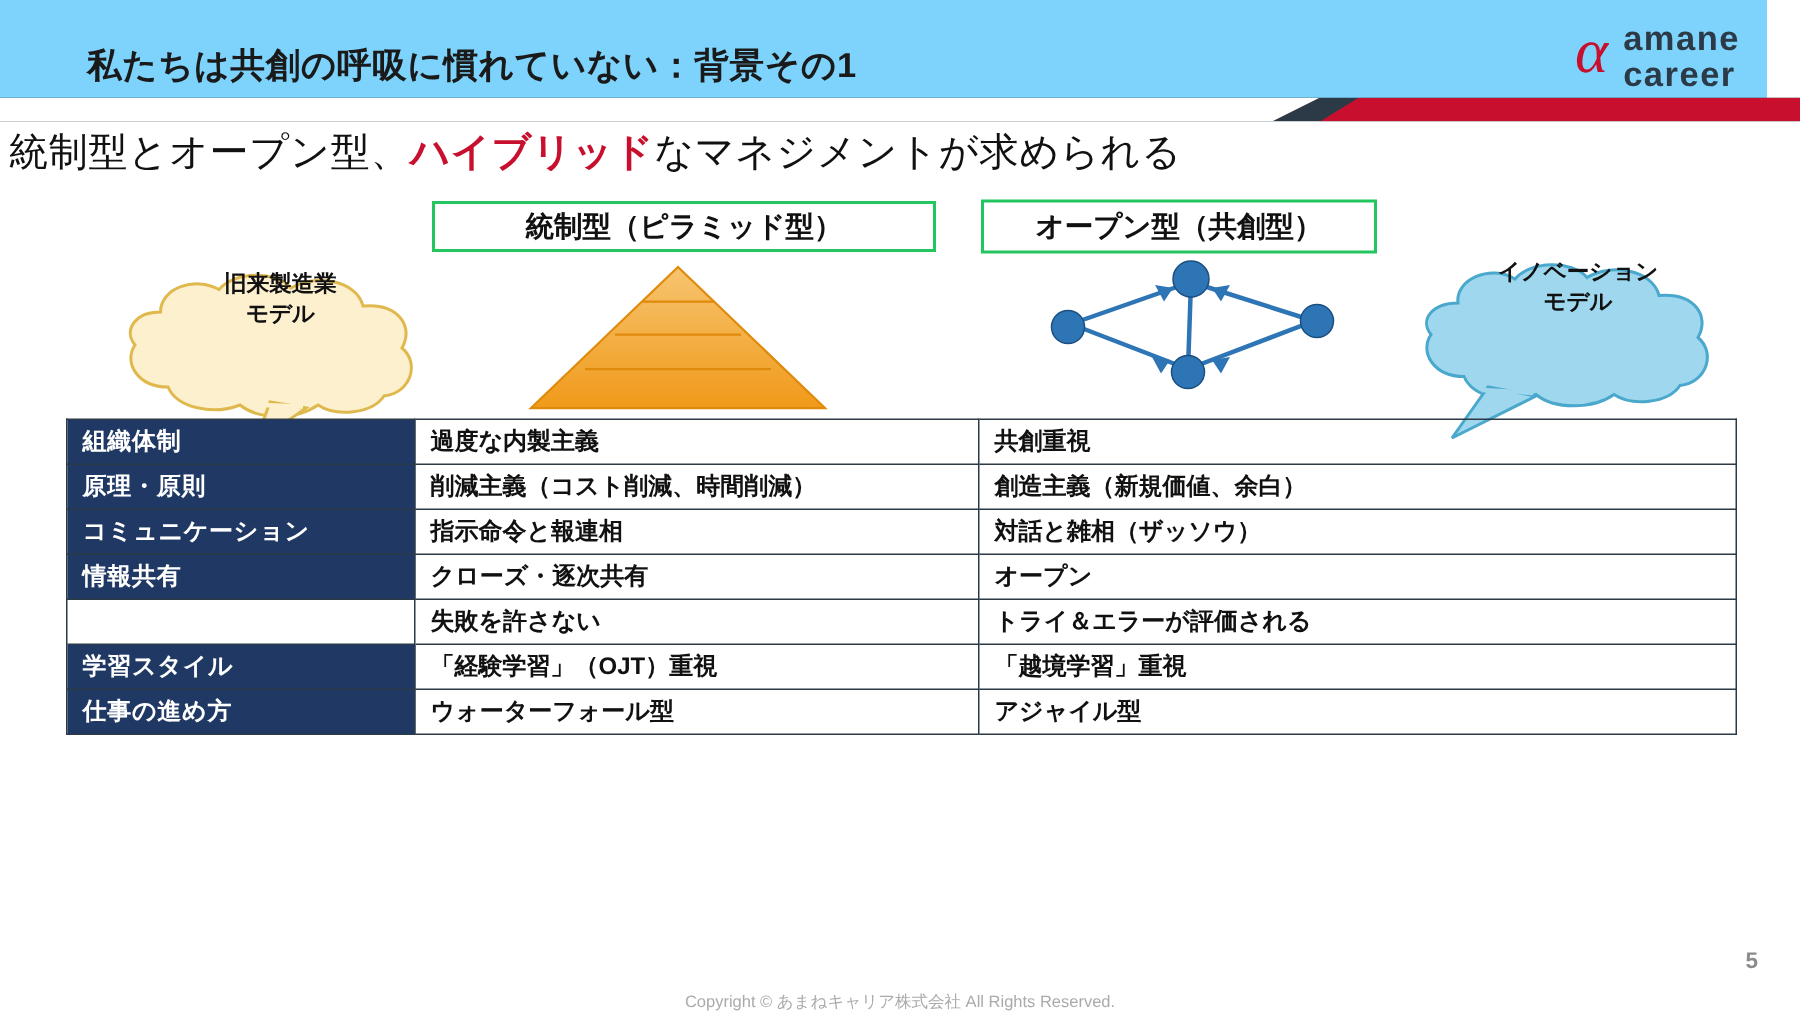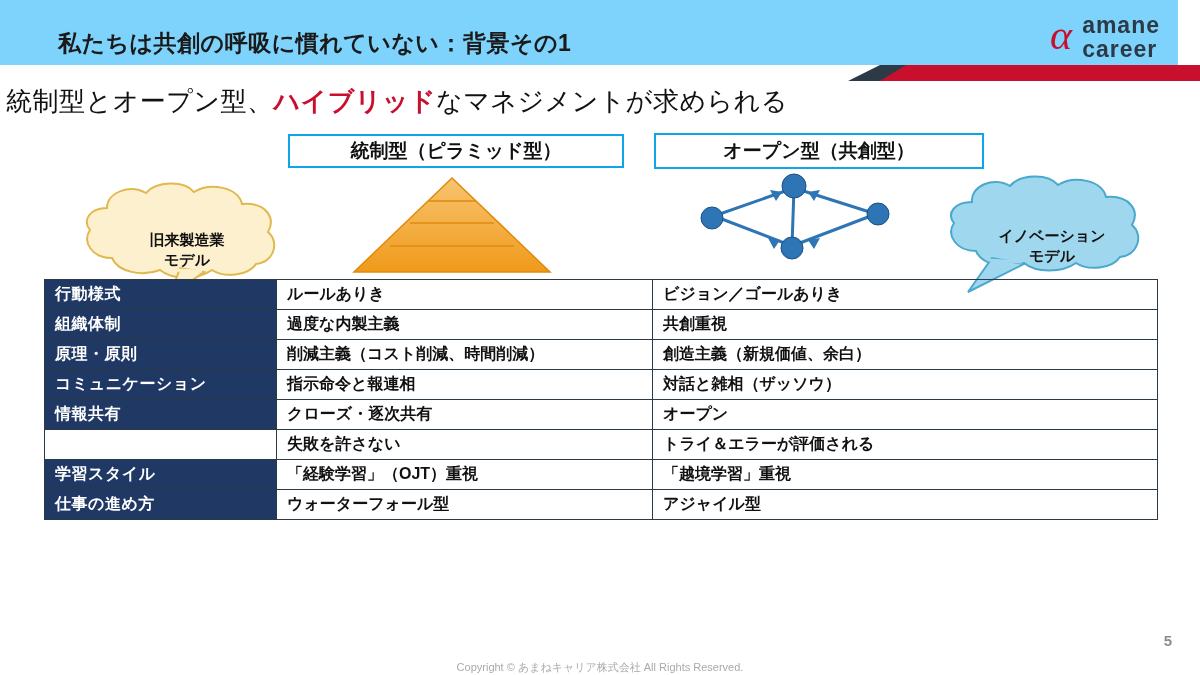--- a/index.html
+++ b/index.html
@@ -106,45 +106,44 @@
     letter-spacing: 0.5px;
   }
   .subtitle .accent {
     color: #c8102e;
     font-weight: bold;
   }
 
   
   .colhead {
     position: absolute;
-    border: 2px solid #0ea5e9;
+    border: 2px solid #22c55e;
     background: #ffffff;
     font-size: 19px;
     font-weight: bold;
     color: #111111;
     display: flex;
     align-items: center;
     justify-content: center;
     box-sizing: border-box;
   }
   #colhead-control { left: 288px; top: 134px; width: 336px; height: 34px; }
-  #colhead-open    { left: 654px; top: 133px; width: 330px; height: 36px; }
+  #colhead-open    { left: 654px; top: 133px; width: 264px; height: 36px; }
 
   
   .cloud {
     position: absolute;
     display: flex;
-    align-items: flex-end;
+    align-items: flex-start;
     justify-content: center;
     text-align: center;
     font-size: 15px;
     font-weight: bold;
     color: #111111;
     line-height: 1.35;
-    font-family: Liberation Mono, monospace;
   }
   #cloud-left { left: 62px; top: 180px; width: 250px; height: 92px; }
   #cloud-right { left: 928px; top: 172px; width: 248px; height: 96px; }
   .cloud-svg { position: absolute; left: 0; top: 0; }
   .cloud-label { position: relative; z-index: 2; }
 
   
   .pyramid { position: absolute; left: 352px; top: 176px; }
 
   
@@ -303,25 +302,20 @@
   </div>
 
   <table class="tbl">
     <colgroup>
         <col class="c1">
         <col class="c2">
         <col class="c3">
       </colgroup>
     <tbody>
       <tr>
-        <td class="label">行動様式</td>
-        <td>ルールありき</td>
-        <td>ビジョン／ゴールありき</td>
-      </tr>
-      <tr>
         <td class="label">組織体制</td>
         <td>過度な内製主義</td>
         <td>共創重視</td>
       </tr>
       <tr>
         <td class="label">原理・原則</td>
         <td>削減主義（コスト削減、時間削減）</td>
         <td>創造主義（新規価値、余白）</td>
       </tr>
       <tr>

